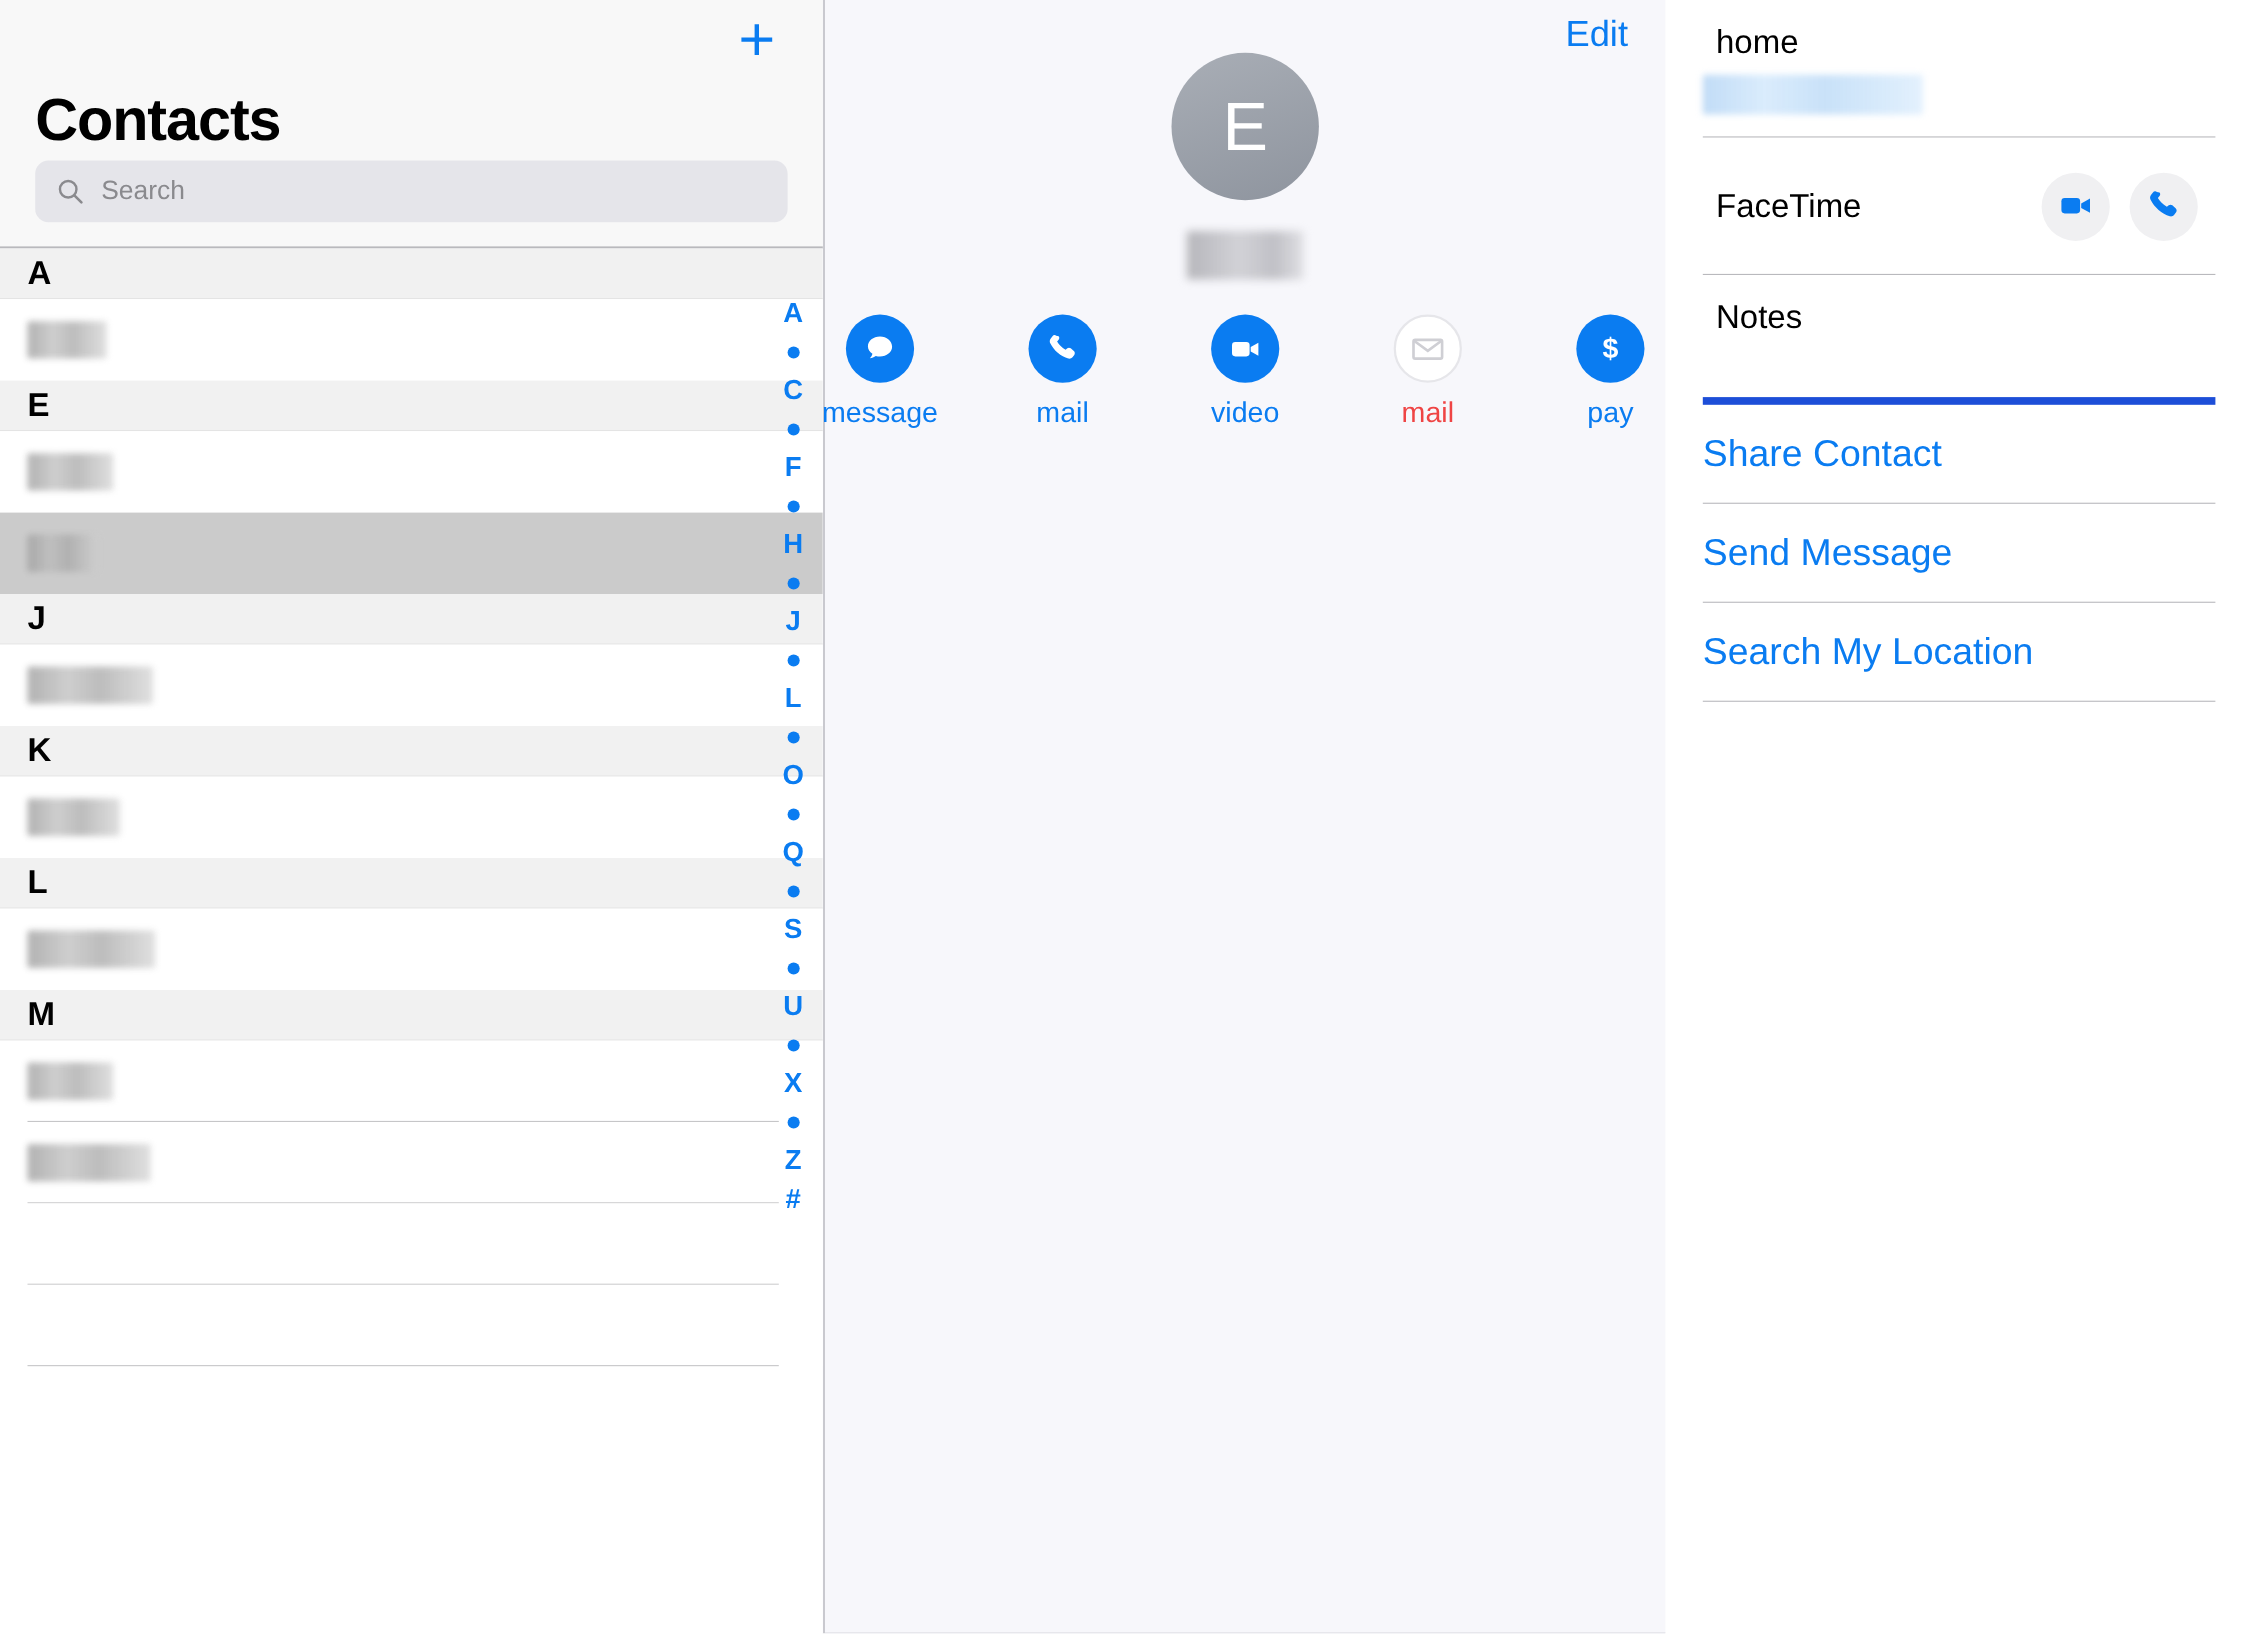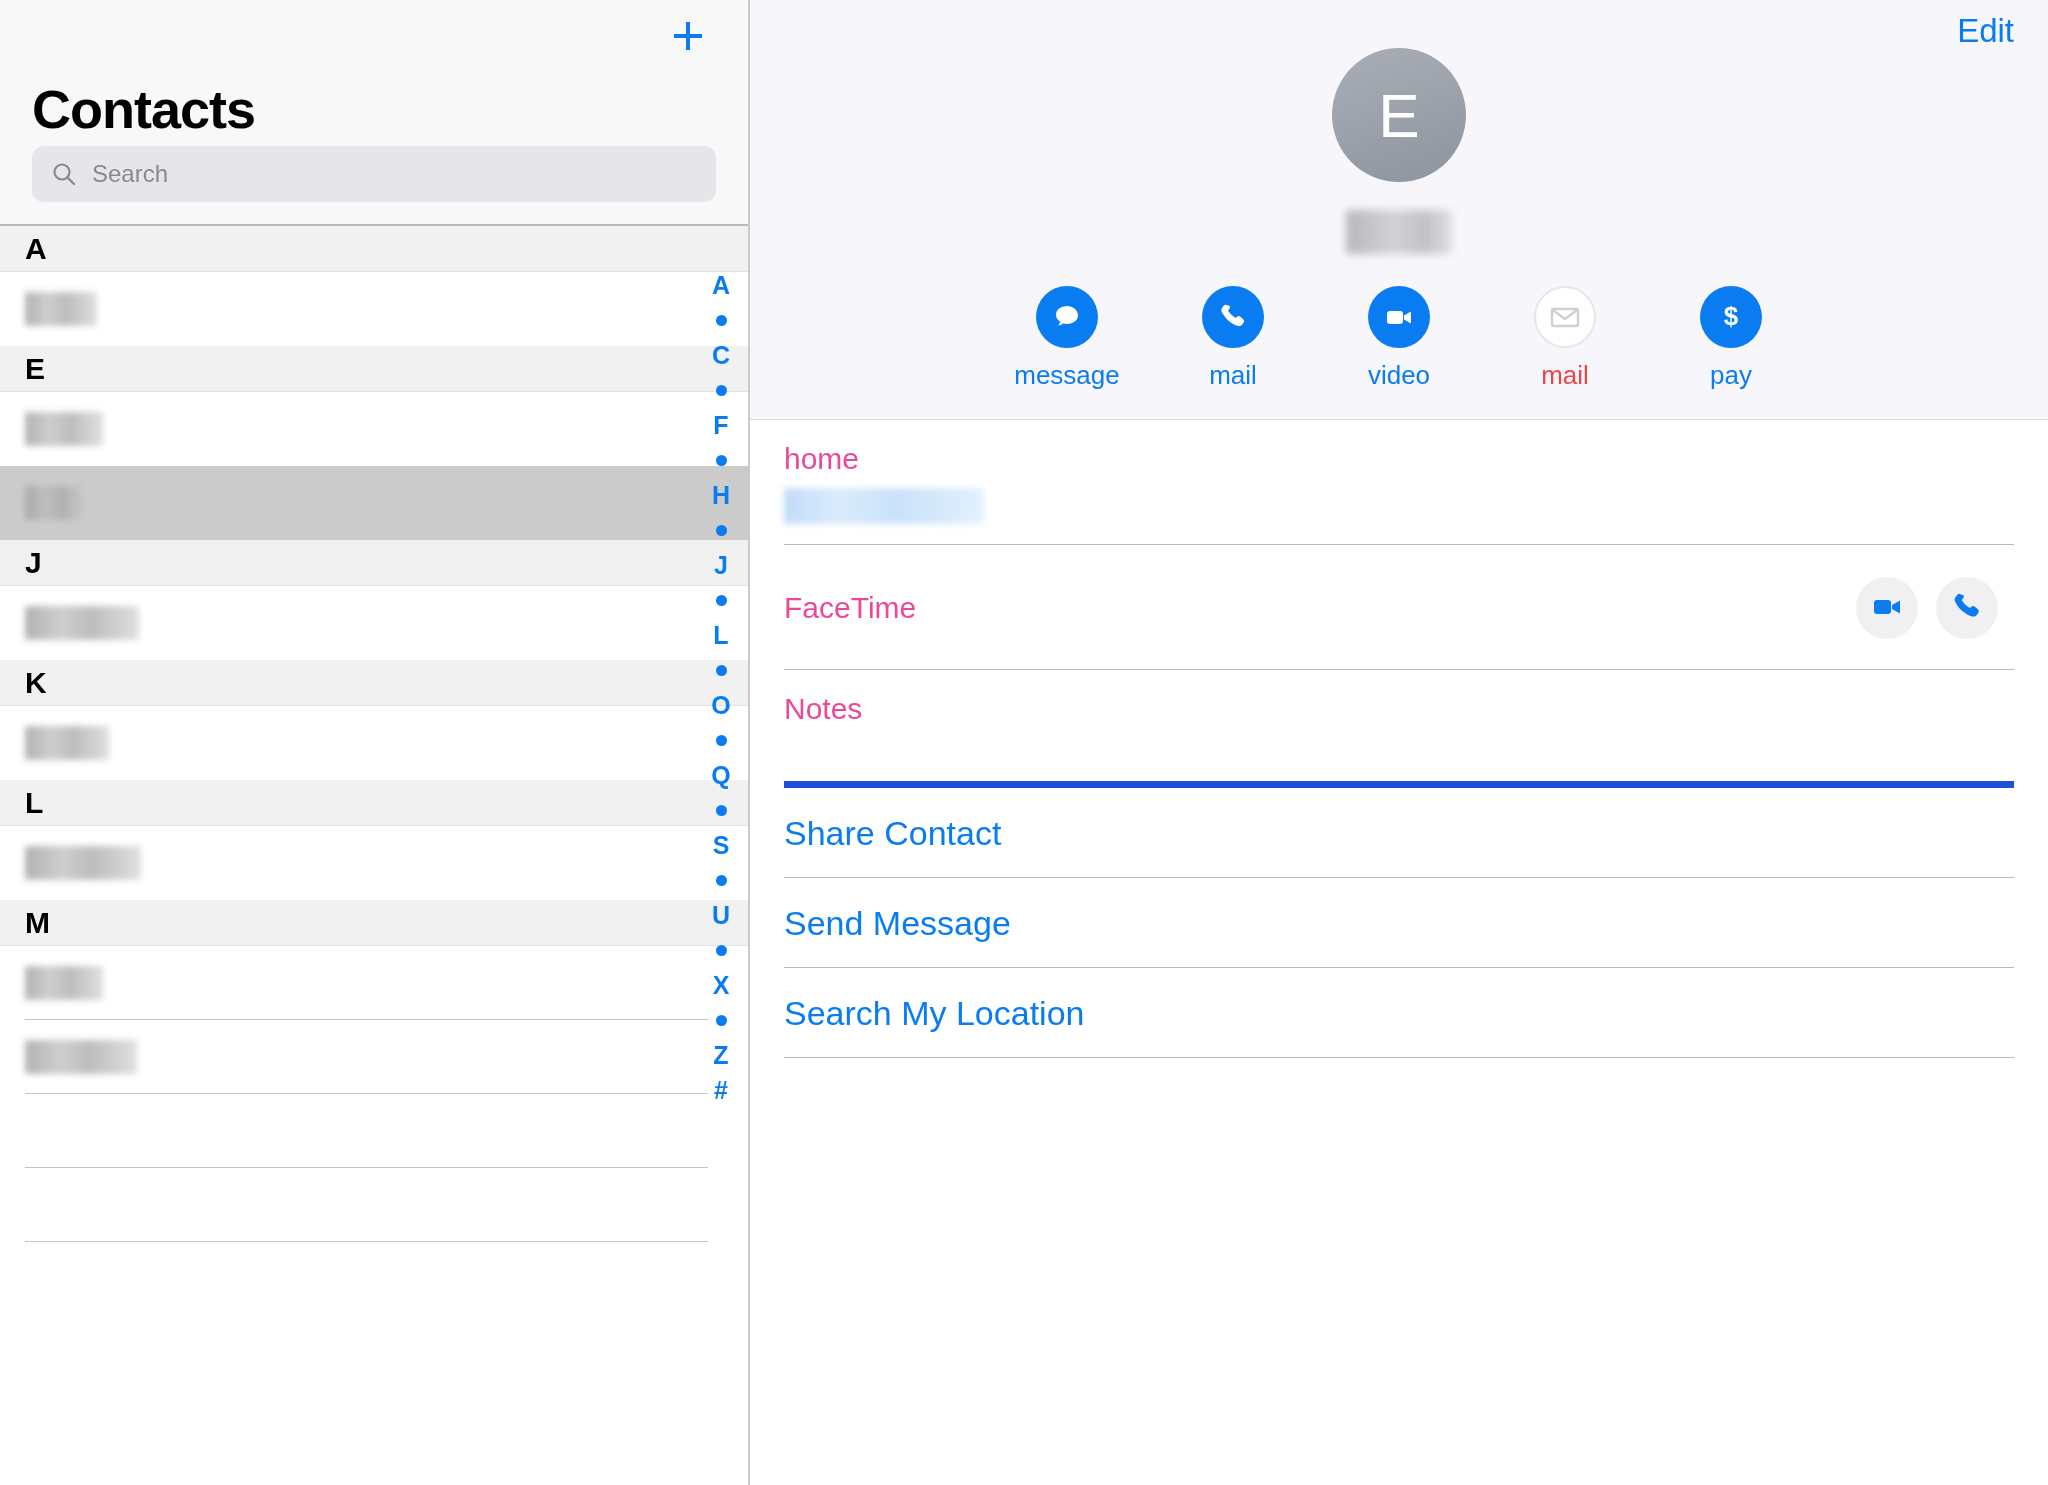--- a/index.html
+++ b/index.html
@@ -118,21 +118,21 @@
   .index-entry.dot { font-size: 0; }
   .index-entry.dot::before {
     content: ""; width: 11px; height: 11px; border-radius: 50%;
     background: #0a7cf1; display: block;
   }
 
   
   #detail {
     flex: 1 1 auto; height: 1485px;
     background: #ffffff;
-    display: flex; flex-direction: column;
+    display: flex; 
     position: relative;
   }
   .detail-header {
     background: #f7f7fb;
     border-bottom: 1px solid #dcdce1;
     padding: 0 0 28px 0;
     flex: 0 0 auto;
     position: relative;
   }
   .edit-bar {
@@ -179,21 +179,21 @@
   .action-label {
     margin-top: 12px; font-size: 26px; color: #0a7cf1;
   }
   .action-label.disabled { color: #ef4444; }
 
   .detail-body { flex: 1 1 auto; padding: 0 34px 0 34px; background: #fff; }
   .field-block {
     padding: 22px 0 20px 0;
     border-bottom: 1px solid #b9b9bd;
   }
-  .field-label { font-size: 30px; color: #ec4899; }
+  .field-label { font-size: 30px; color: #000000; margin-left: 12px; }
   .field-value-redacted {
     margin-top: 12px;
     width: 200px; height: 36px; border-radius: 2px;
     background: linear-gradient(90deg,
       rgba(190,218,246,.95) 0%,
       rgba(214,234,252,.9) 28%,
       rgba(198,224,248,.95) 56%,
       rgba(222,238,253,.85) 100%);
     filter: blur(3px);
   }

